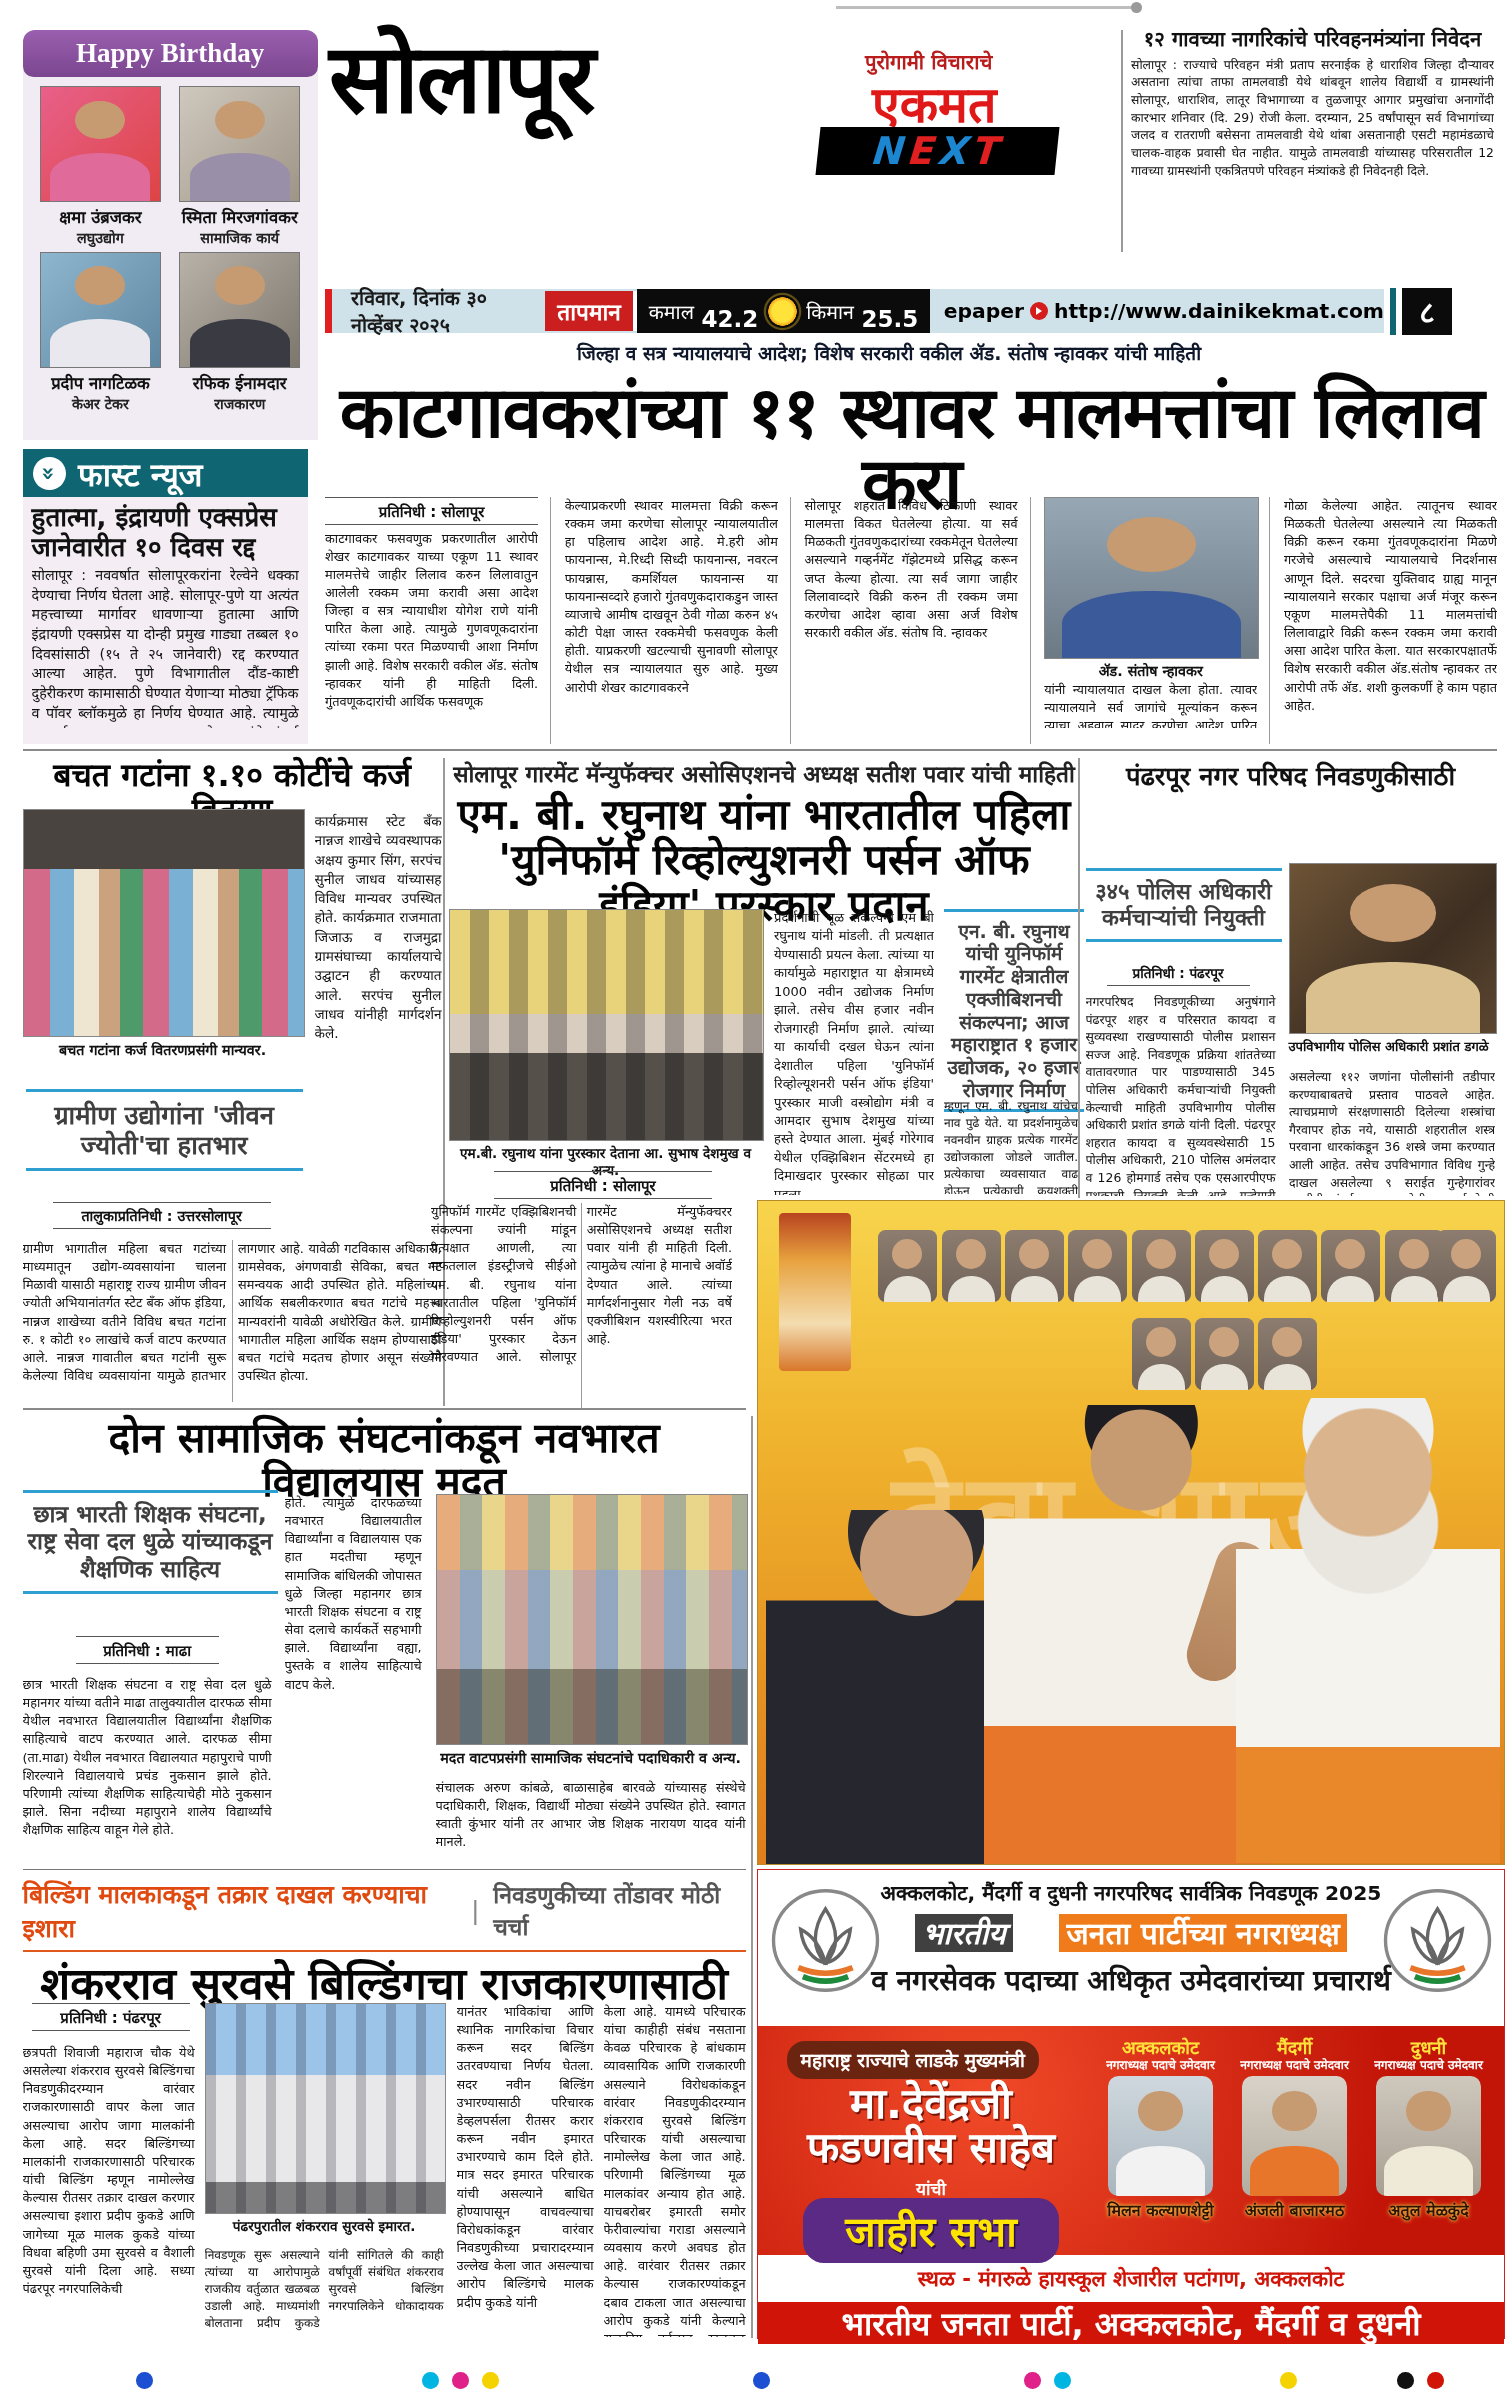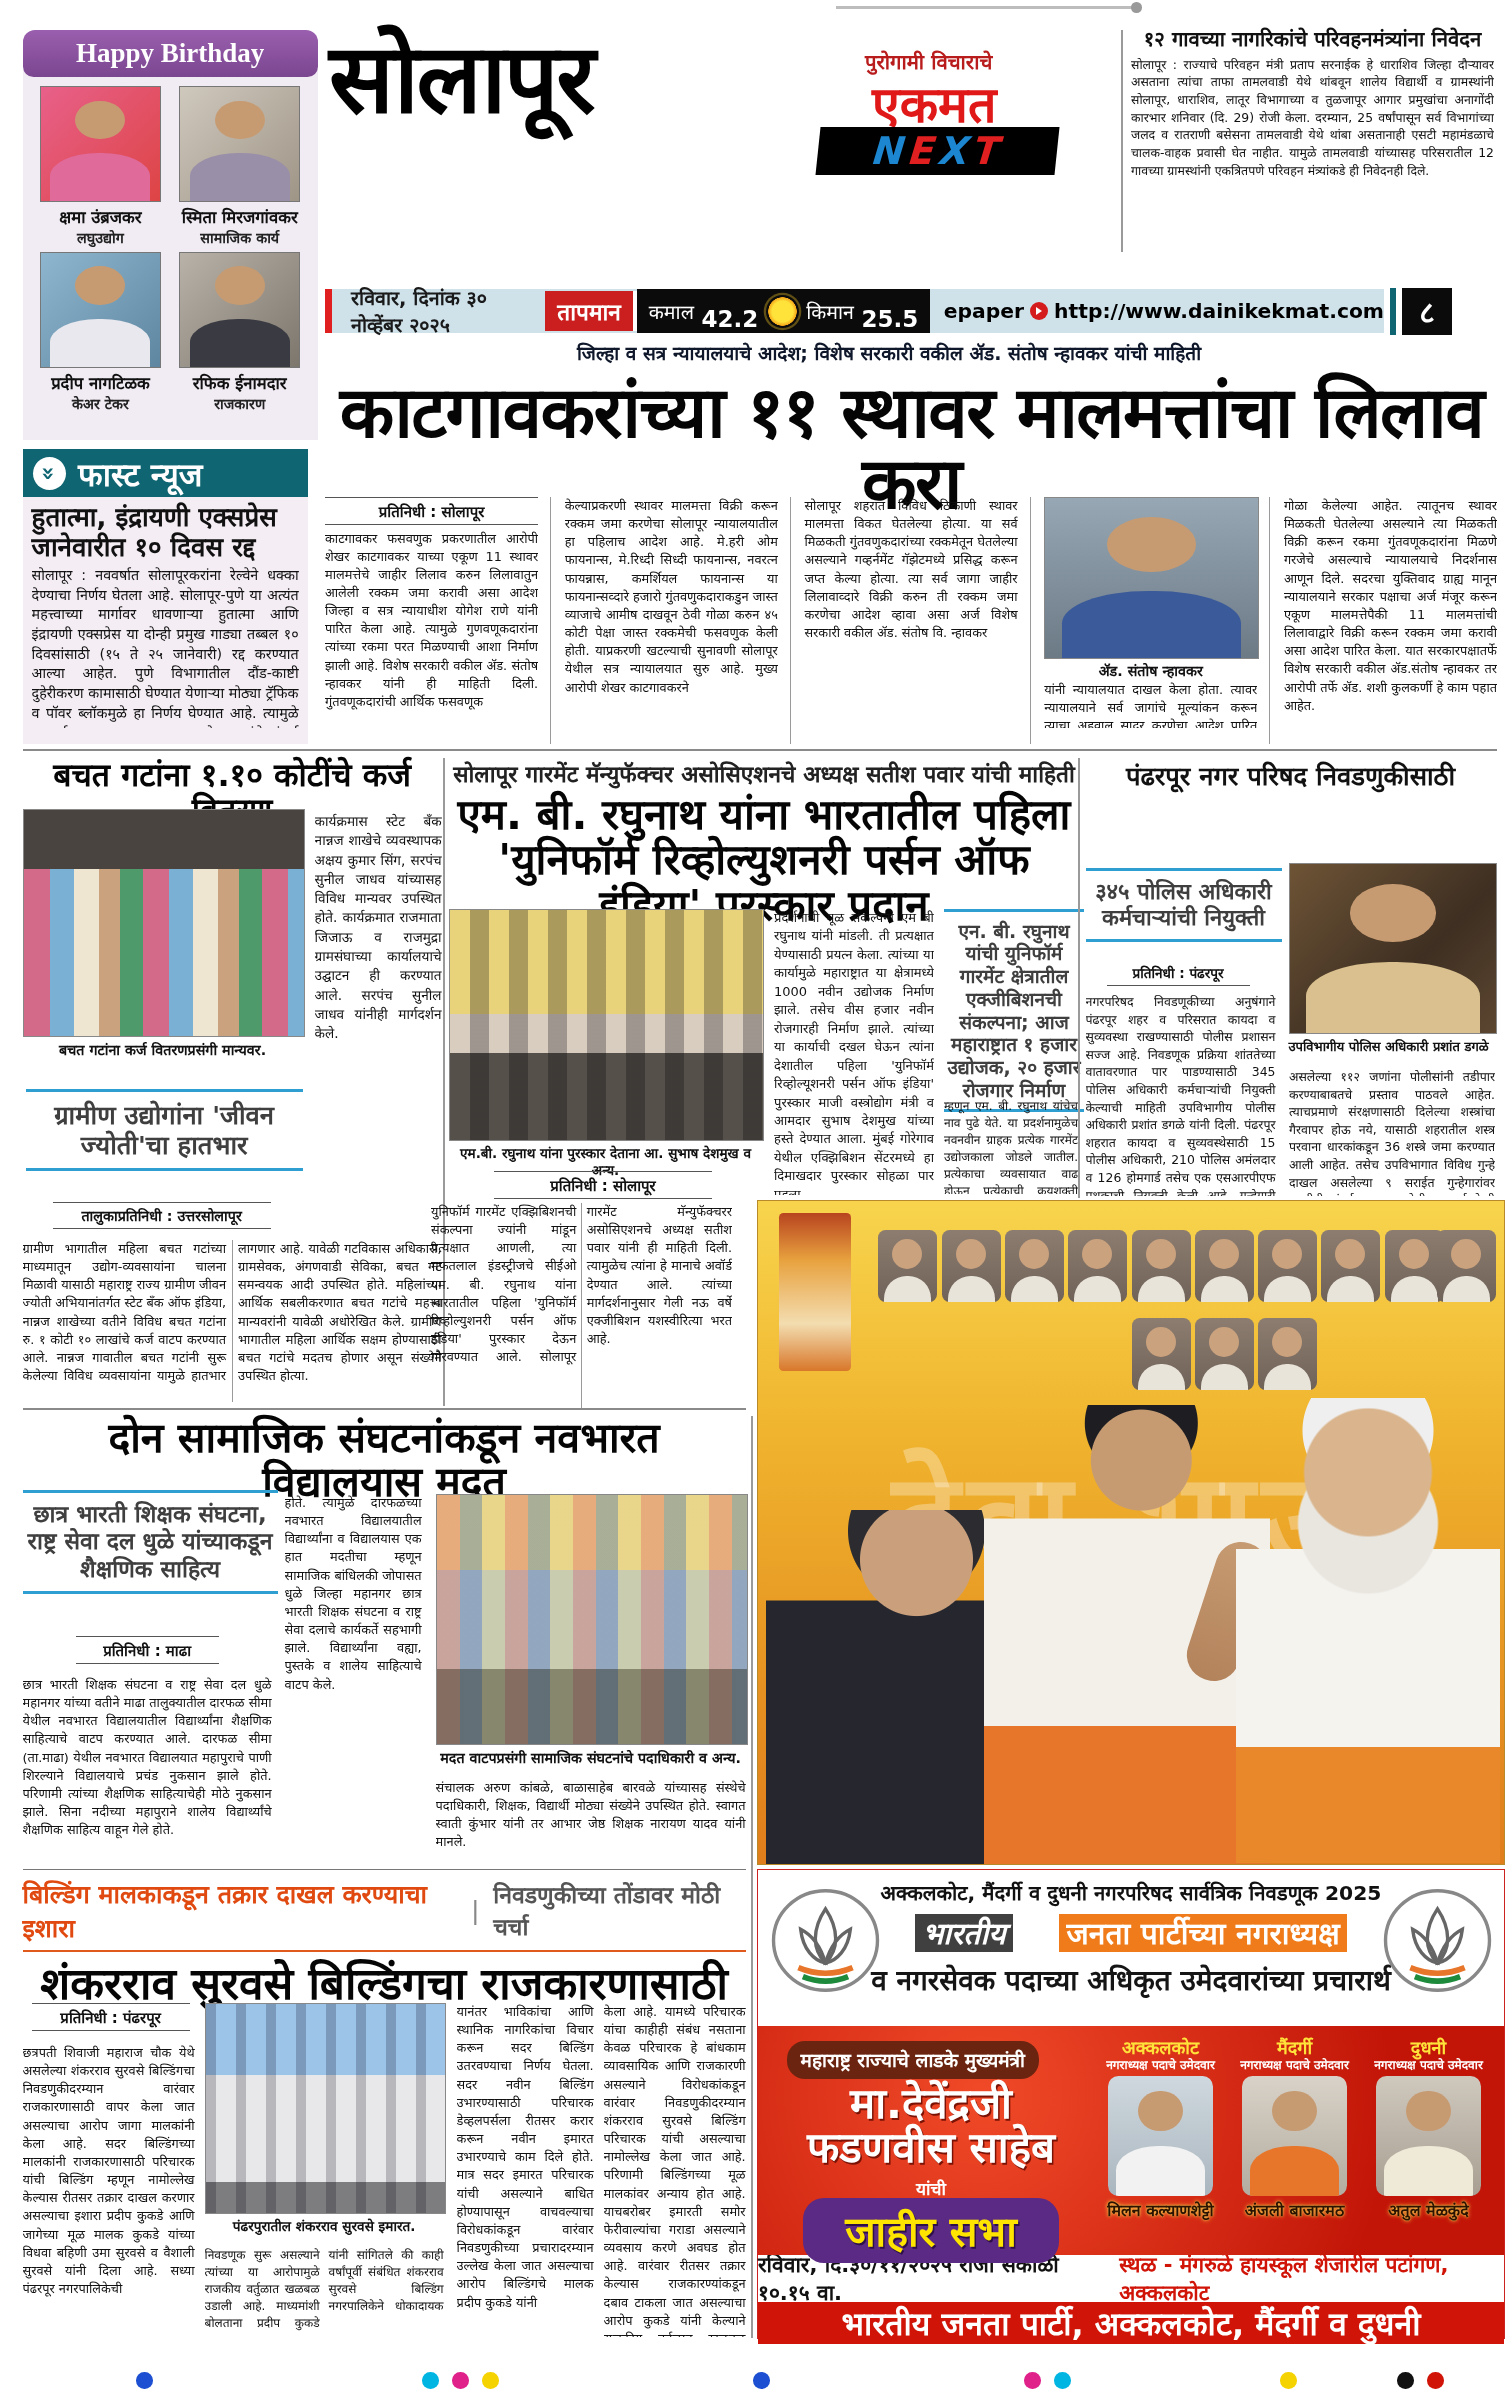--- a/index.html
+++ b/index.html
@@ -398,21 +398,20 @@
         <div class="nm">अंजली बाजारमठ</div>
       </div>
       <div class="cand" style="left:611px;">
         <div class="city">दुधनी</div>
         <div class="role">नगराध्यक्ष पदाचे उमेदवार</div>
         <div class="cph face" style="--shirt:#efead8;background:linear-gradient(180deg,#cfc8bd,#a89f92)"></div>
         <div class="nm">अतुल मेळकुंदे</div>
       </div>
     </div>
     <div class="sched">
-      <span class="b">रविवार, दि.३०/११/२०२५ रोजी सकाळी १०.१५ वा.</span>
       <span class="r">स्थळ - मंगरुळे हायस्कूल शेजारील पटांगण, अक्कलकोट</span>
     </div>
     <div class="foot">भारतीय जनता पार्टी, अक्कलकोट, मैंदर्गी व दुधनी</div>
   </div>
 
   <div>
     <div class="regdot" style="left:136px;background:#1c4fd1;"></div>
     <div class="regdot" style="left:422px;background:#00b5e2;"></div>
     <div class="regdot" style="left:452px;background:#e0218a;"></div>
     <div class="regdot" style="left:482px;background:#f5d300;"></div>

